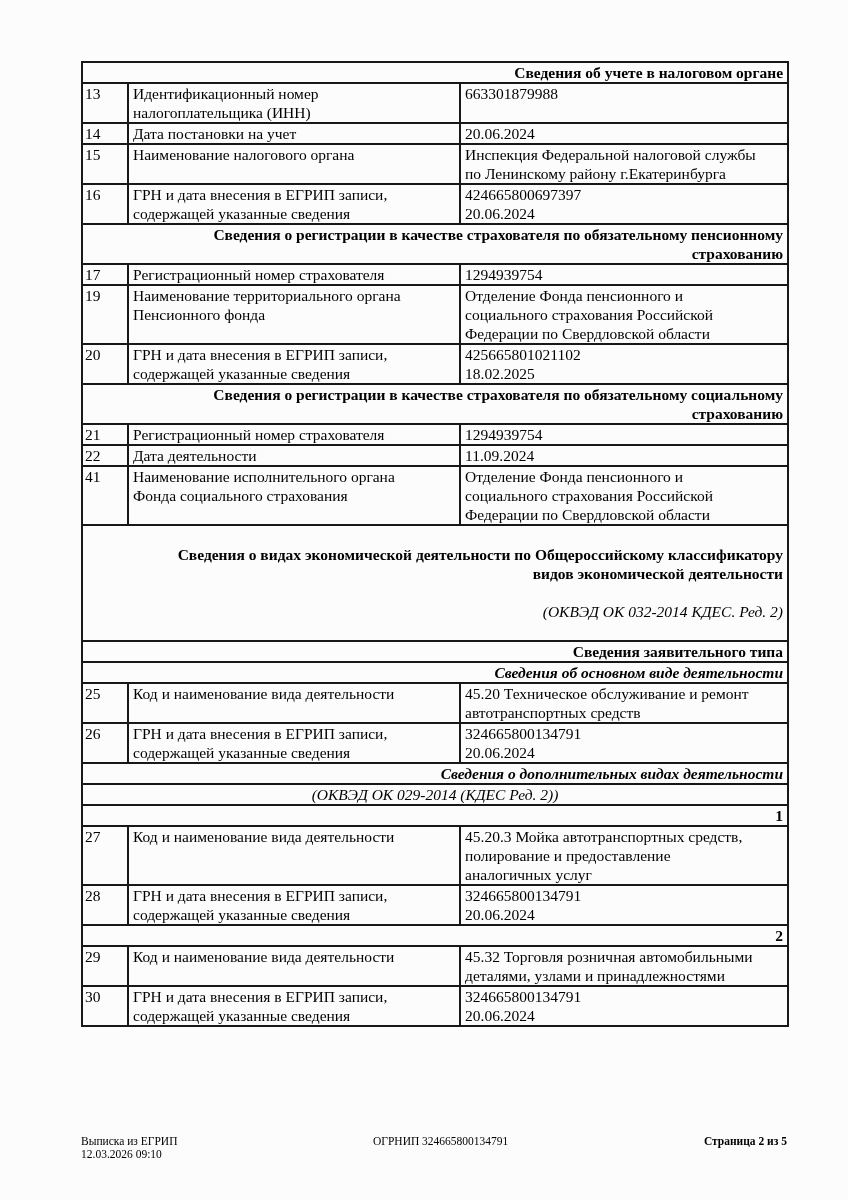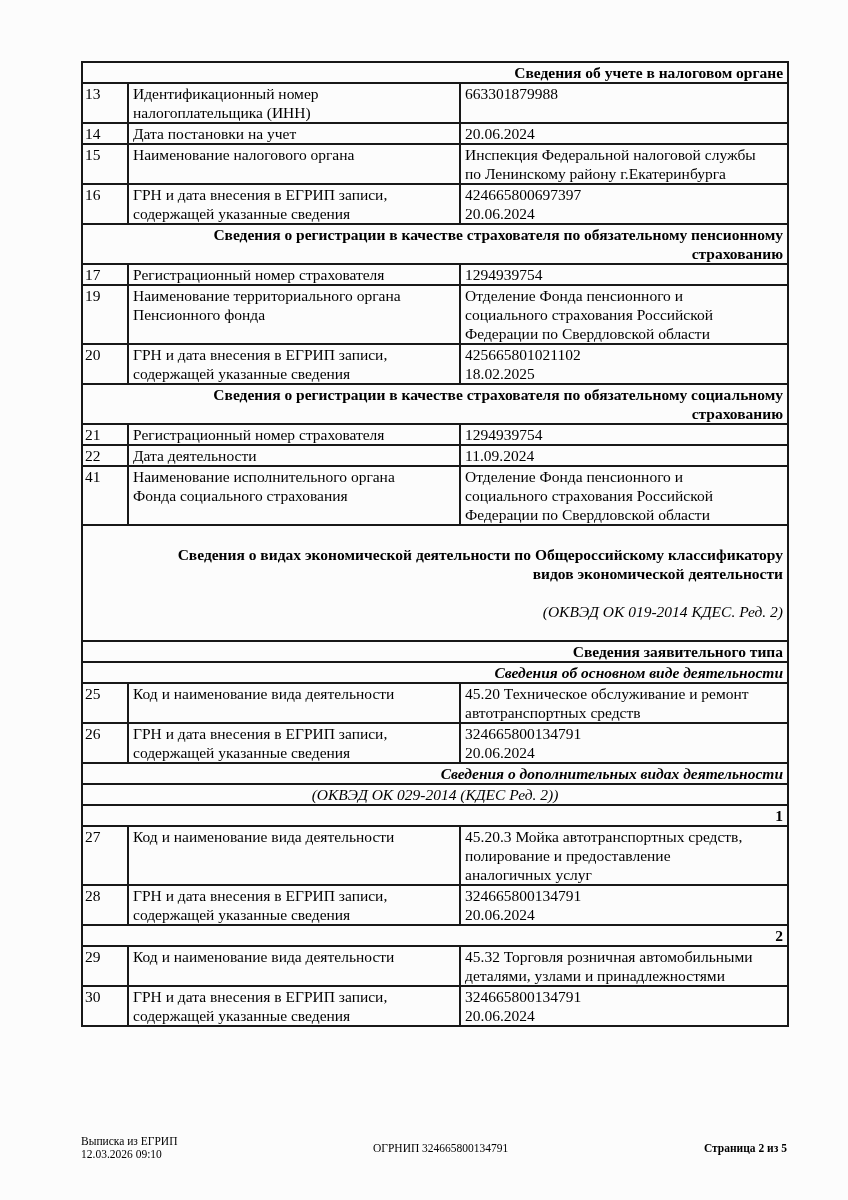--- a/index.html
+++ b/index.html
@@ -49,21 +49,21 @@
     text-align:center;
     font-weight:normal;
     font-style:italic;
   }
   .footer {
     position:absolute;
     left:81px; top:1135px;
     width:706px;
     display:flex;
     justify-content:space-between;
-    align-items:center;
+    align-items:flex-start;
     font-size:11.5px;
     line-height:13px;
   }
   .footer .f-center { text-align:center; }
   .footer .f-right  { text-align:right;font-weight:bold; }
 </style>
 </head>
 <body>
 
 <table class="doc-table">
@@ -149,21 +149,21 @@
 Фонда социального страхования</td>
       <td>Отделение Фонда пенсионного и
 социального страхования Российской
 Федерации по Свердловской области</td>
     </tr>
 
     <tr>
       <td colspan="3" class="sec">
         <div>Сведения о видах экономической деятельности по Общероссийскому классификатору
 видов экономической деятельности</div>
-        <div class="sub-italic">(ОКВЭД ОК 019-2014 КДЕС. Ред. 2)</div>
+        <div class="sub-italic">(ОКВЭД ОК 032-2014 КДЕС. Ред. 2)</div>
       </td>
     </tr>
 
     <tr>
       <td colspan="3" class="sec">Сведения заявительного типа</td>
     </tr>
 
     <tr>
       <td colspan="3" class="sec-bold-italic">Сведения об основном виде деятельности</td>
     </tr>

